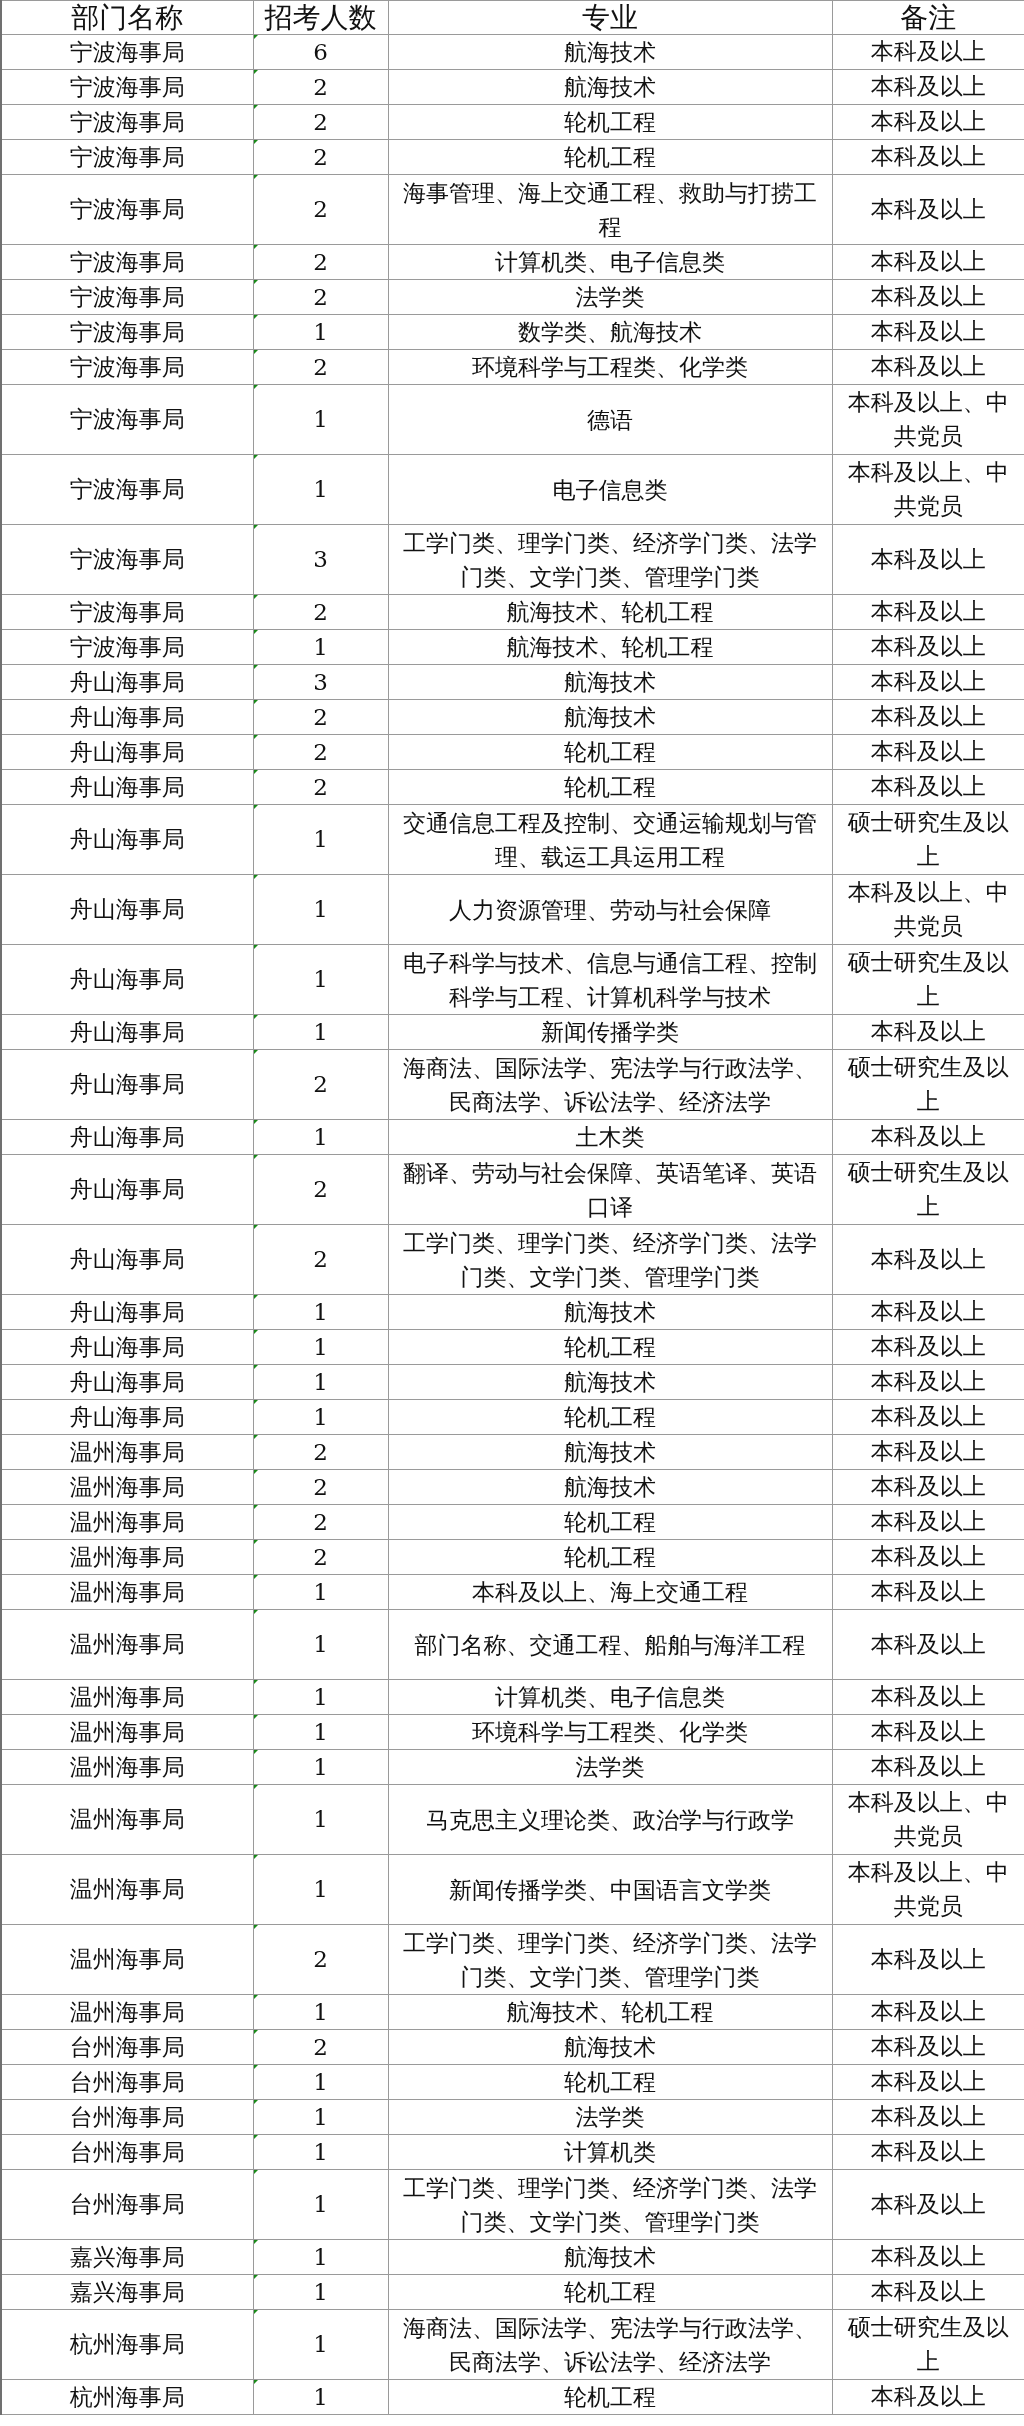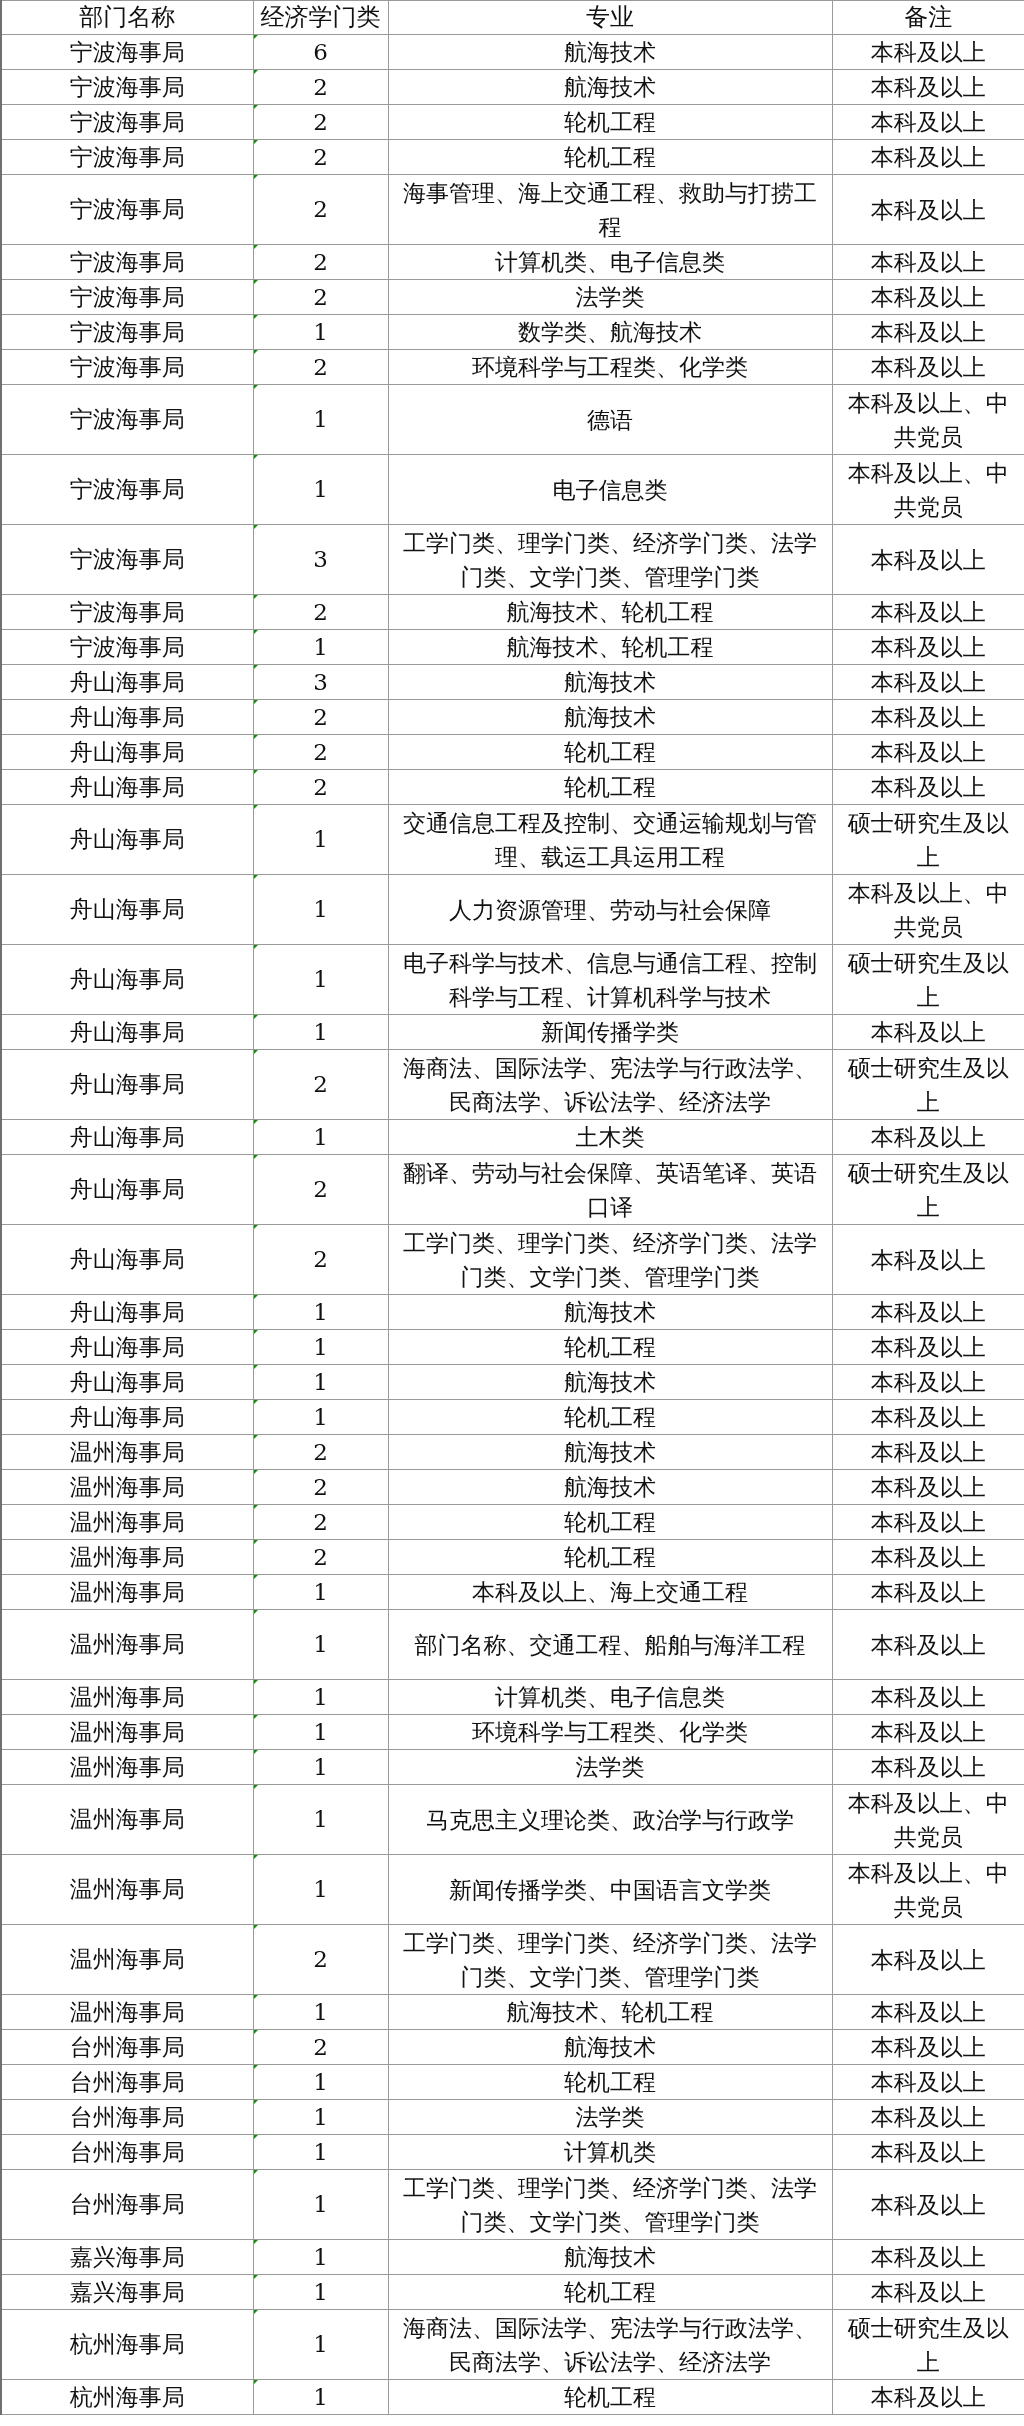--- a/index.html
+++ b/index.html
@@ -20,25 +20,25 @@
     text-align: center;
     vertical-align: middle;
     padding: 0 4px;
     font-weight: normal;
     font-size: 23px;
     line-height: 33px;
     overflow: hidden;
     white-space: normal;
     word-break: break-all;
   }
-  table.recruit th { height: 33px; font-size: 24px; }
+  table.recruit th { height: 33px; font-size: 28px; }
   table.recruit tr.single td { height: 34px; }
   table.recruit tr.double td { height: 69px; }
   table.recruit td.dept, table.recruit th.dept { border-left: 2px solid #707070; }
-  table.recruit td.note, table.recruit th.note { border-right: 2px solid #3b82f6; }
+  table.recruit td.note, table.recruit th.note { border-right: 2px solid #3b82f6; font-family: Liberation Serif, serif; }
   table.recruit td.count { position: relative; }
   table.recruit td.count::before {
     content: ""; position: absolute; left: 0; top: 0;
     width: 0; height: 0;
     border-top: 4px solid #1a8a1a; border-right: 4px solid transparent;
   }
   table.recruit td.major { padding: 0 12px; line-height: 34px; }
   table.recruit td.note { line-height: 34px; }
 </style>
 </head>
@@ -47,21 +47,21 @@
 <table class="recruit">
   <colgroup>
       <col class="c1">
       <col class="c2">
       <col class="c3">
       <col class="c4">
     </colgroup>
   <thead>
     <tr>
       <th class="dept">部门名称</th>
-      <th>经济学门类</th>
+      <th>招考人数</th>
       <th>专业</th>
       <th class="note">备注</th>
     </tr>
   </thead>
   <tbody id="rows">
       <tr class="single">
         <td class="dept">宁波海事局</td>
         <td class="count">6</td>
         <td class="major">航海技术</td>
         <td class="note">本科及以上</td>

